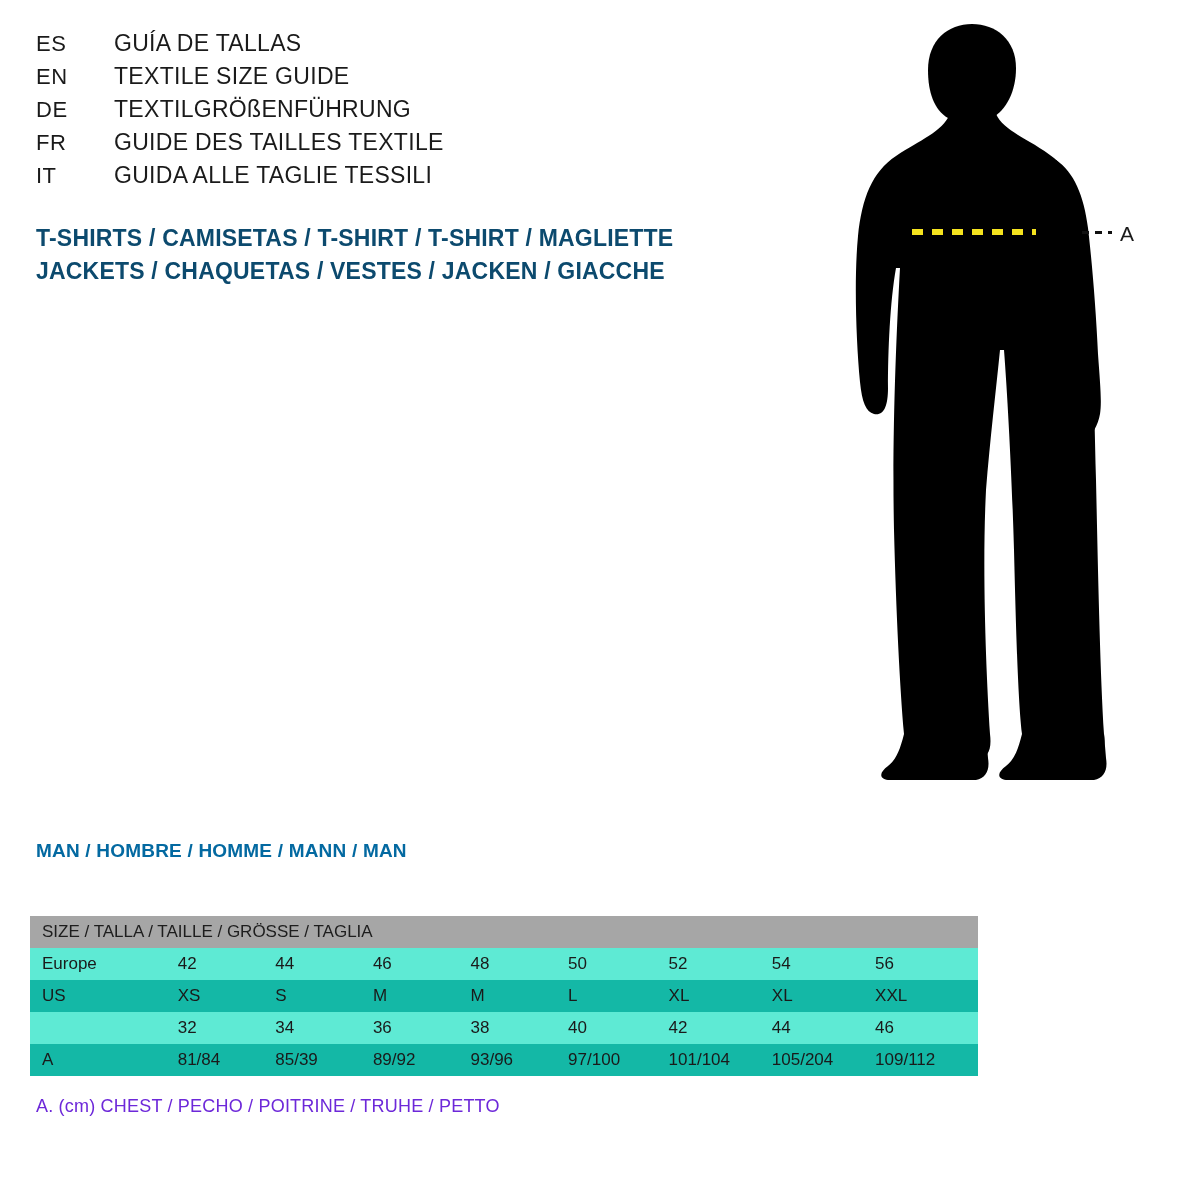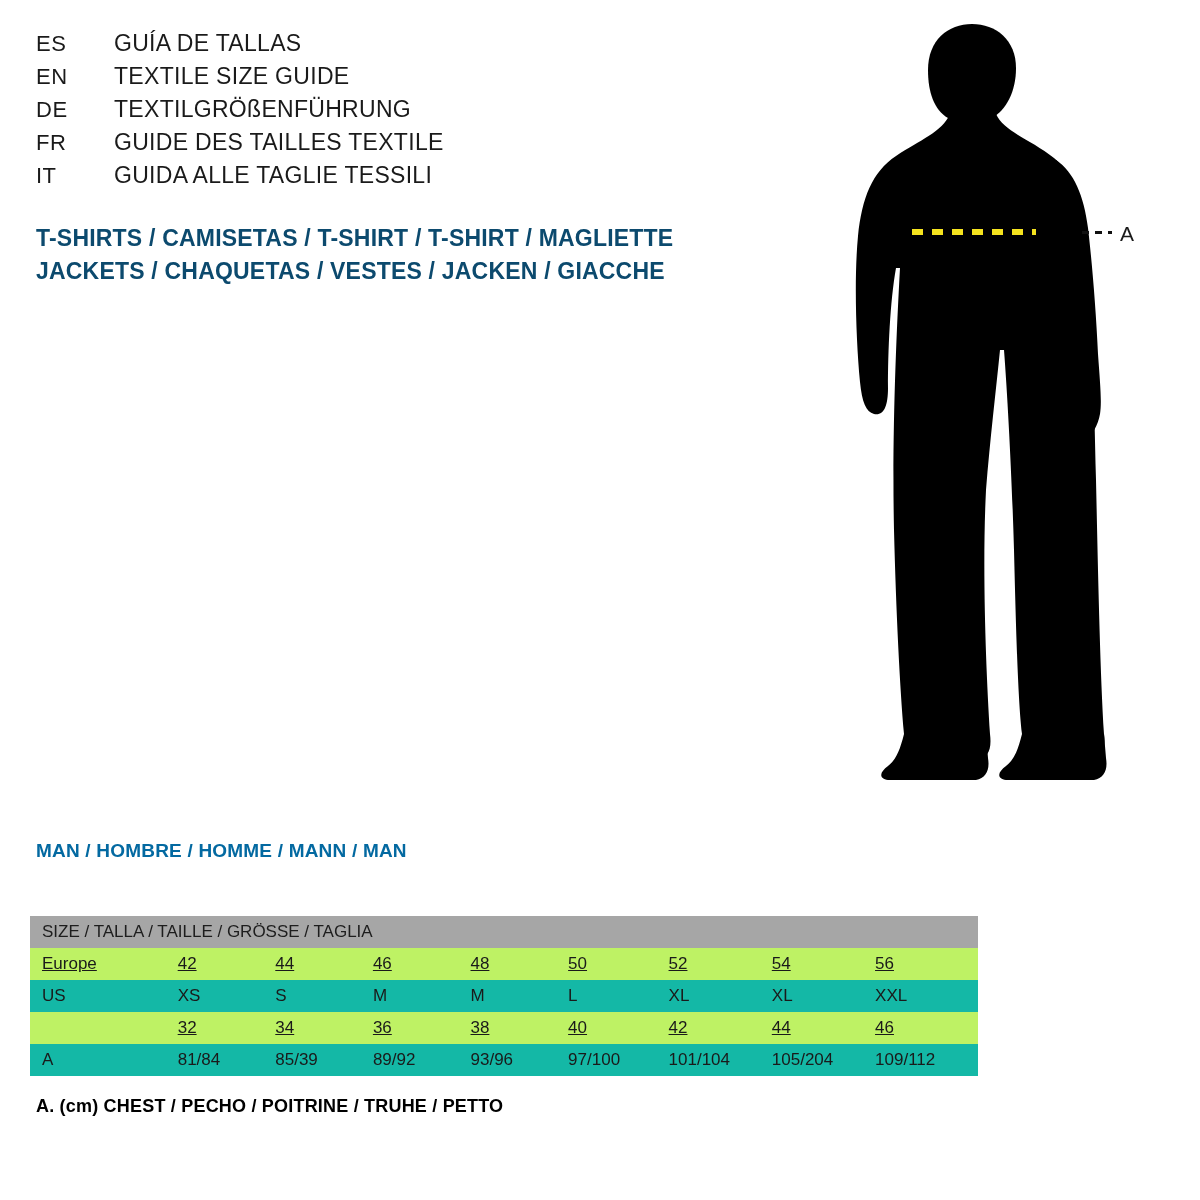--- a/index.html
+++ b/index.html
@@ -104,38 +104,37 @@
     padding: 0;
     height: 32px;
     vertical-align: middle;
   }
   .row-head td {
     background: #a6a6a6;
     font-size: 17px;
     color: #1d1d1d;
     height: 34px;
   }
-  .row-light td { background: #bef264; text-decoration: underline; }
+  .row-light td { background: #5eead4; }
   .row-dark td  { background: #14b8a6; }
 
   .c-label {
     width: 170px;
     padding-left: 12px !important;
     text-align: left;
   }
   .c-val { text-align: left; width: 121px; }
 
   .footnote {
     position: absolute;
     left: 36px;
     top: 1096px;
     font-size: 18px;
     letter-spacing: .2px;
-    color: #000000;
-    font-weight: bold;
+    color: #6d28d9;
   }
 </style>
 </head>
 <body>
 
 <div class="lang-block">
   <div class="lang-row">
     <div class="lang-code">ES</div>
     <div class="lang-title">GUÍA DE TALLAS</div>
   </div>

